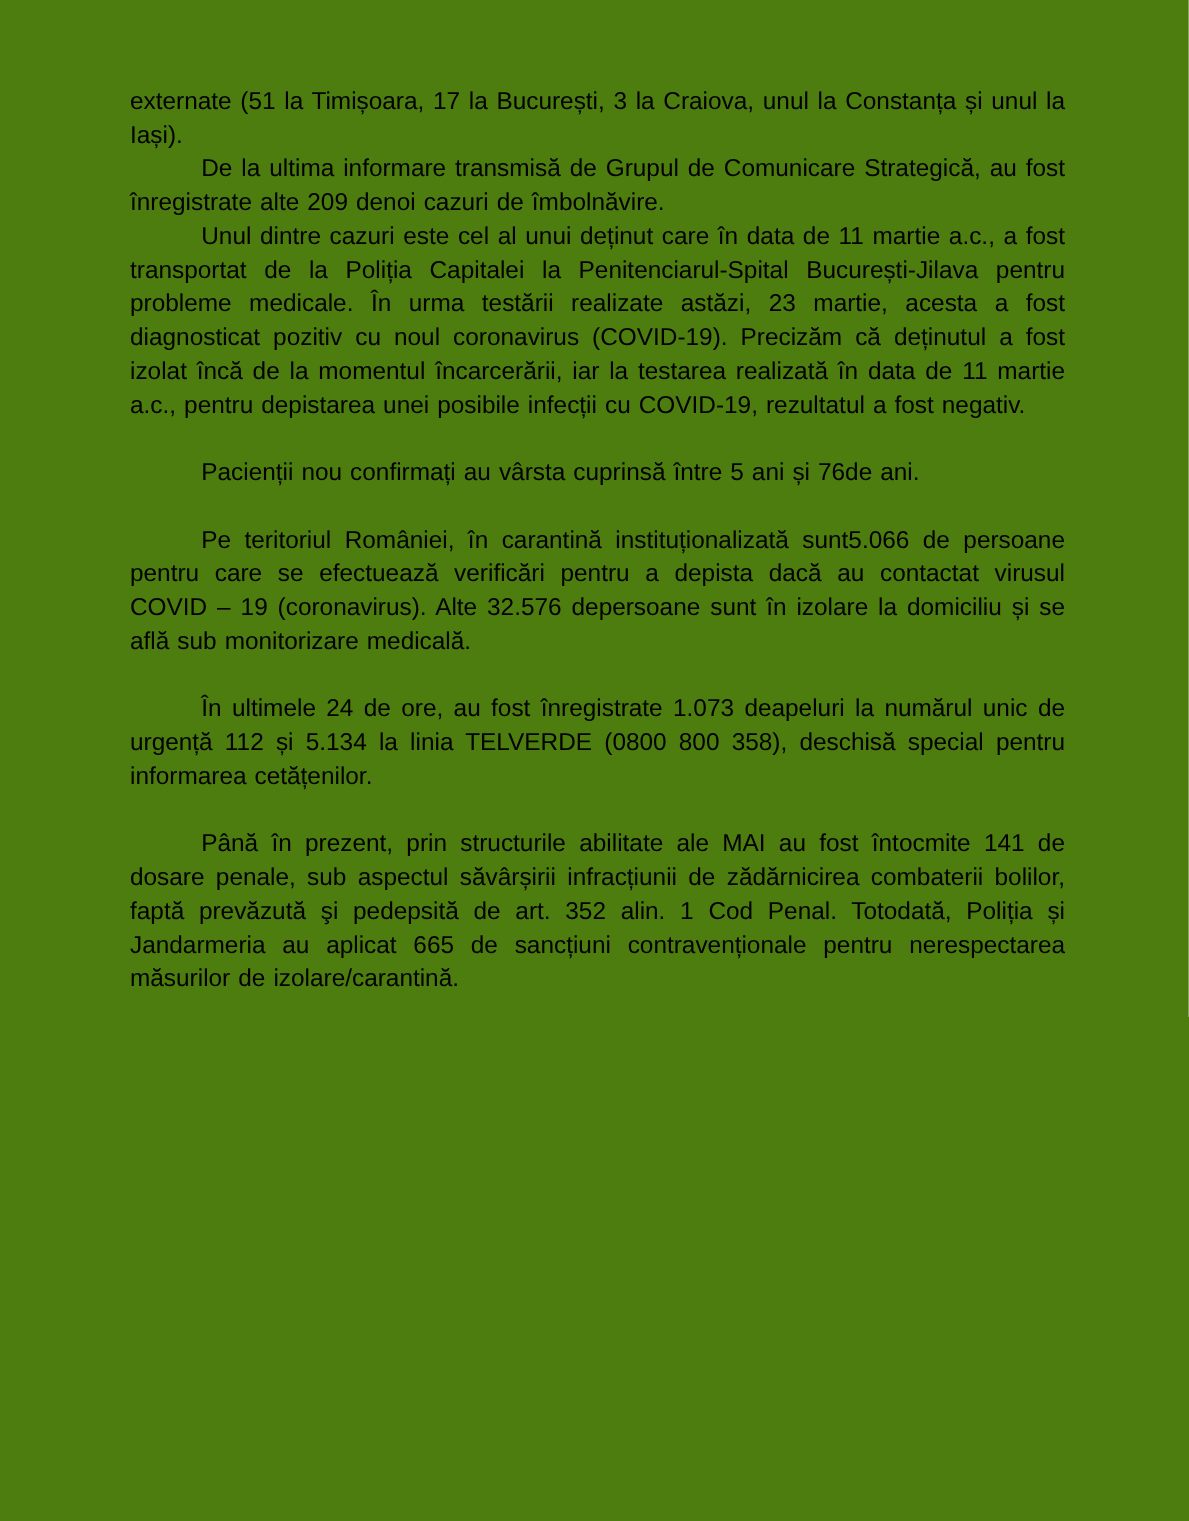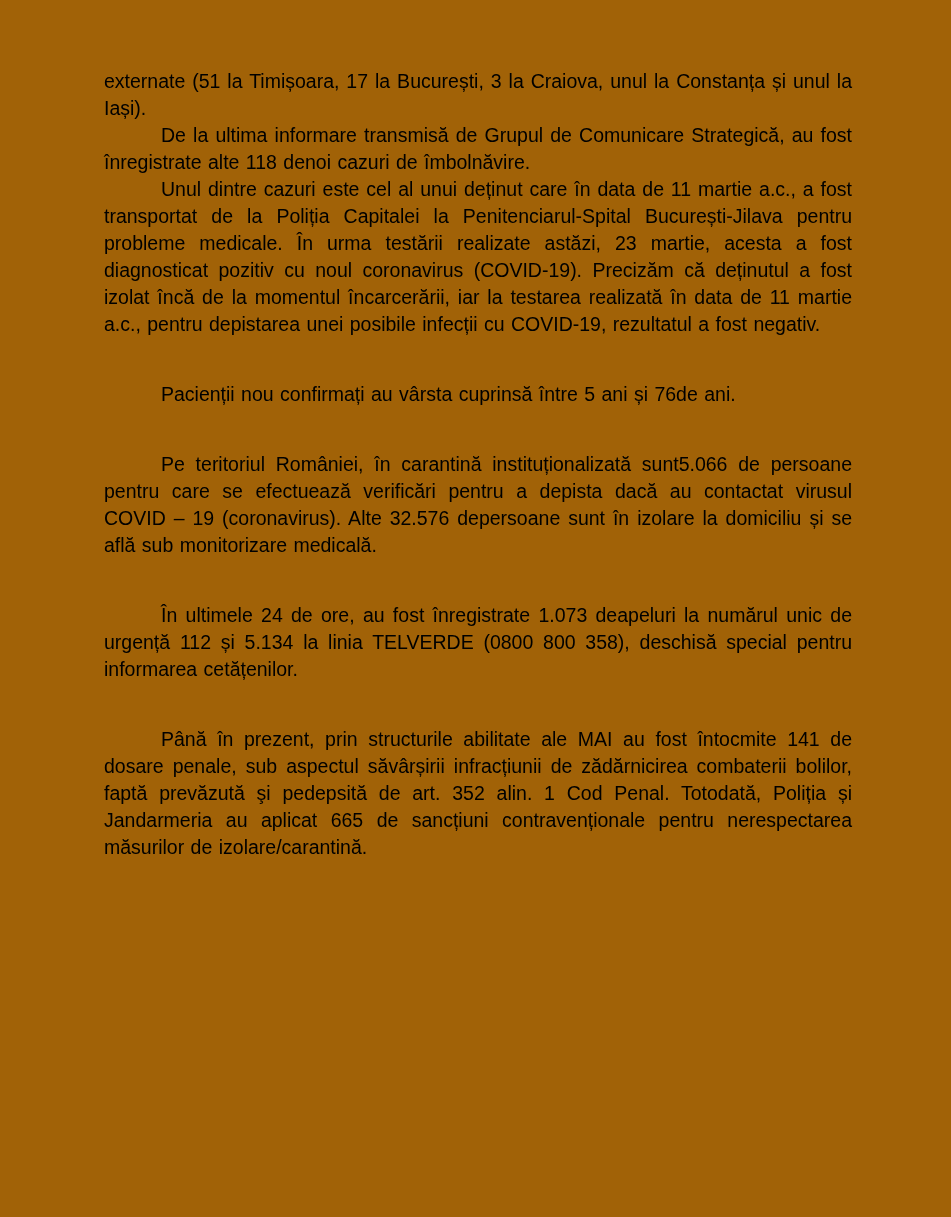--- a/index.html
+++ b/index.html
@@ -10,49 +10,49 @@
   body {
     width: 951px;
     height: 1217px;
     overflow: hidden;
   }
   .page {
     box-sizing: border-box;
     width: 951px;
     height: 1217px;
     padding: 68px 99px 0 104px;
-    background: #a16207;
+    background: #4d7c0f;
     color: #000000;
     font-family: "Liberation Sans", "DejaVu Sans", sans-serif;
     font-size: 19.5px;
     line-height: 27px;
   }
   .page p {
     margin: 0;
     text-align: justify;
     text-align-last: left;
     word-spacing: 1px;
   }
   .page p.indent {
     text-indent: 57px;
   }
   .page p.gap {
-    margin-top: 43px;
+    margin-top: 27px;
   }
   .em {
   }
 </style>
 </head>
 <body>
 
 <div class="page">
   <p class="plain">externate (51 la Timișoara, 17 la București, 3 la Craiova, unul la Constanța și unul la Iași).</p>
 
 
-  <p class="indent">De la ultima informare transmisă de Grupul de Comunicare Strategică, au fost înregistrate alte 118 denoi cazuri de îmbolnăvire.</p>
+  <p class="indent">De la ultima informare transmisă de Grupul de Comunicare Strategică, au fost înregistrate alte 209 denoi cazuri de îmbolnăvire.</p>
 
   <p class="indent">Unul dintre cazuri este cel al unui deținut care în data de 11 martie a.c., a fost transportat de la Poliția Capitalei la Penitenciarul-Spital București-Jilava pentru probleme medicale. În urma testării realizate astăzi, 23 martie, acesta a fost diagnosticat pozitiv cu noul coronavirus (COVID-19). Precizăm că deținutul a fost izolat încă de la momentul încarcerării, iar la testarea realizată în data de 11 martie a.c., pentru depistarea unei posibile infecții cu COVID-19, rezultatul a fost negativ.</p>
 
   <p class="indent gap">Pacienții nou confirmați au vârsta cuprinsă între 5 ani și 76de ani.</p>
 
 
   <p class="indent gap">Pe teritoriul României, în carantină instituționalizată sunt5.066 de persoane pentru care se efectuează verificări pentru a depista dacă au contactat virusul COVID – 19 (coronavirus). Alte 32.576 depersoane sunt în izolare la domiciliu și se află sub monitorizare medicală.</p>
 
 
   <p class="indent gap">În ultimele 24 de ore, au fost înregistrate 1.073 deapeluri la numărul unic de urgență 112 și 5.134 la linia TELVERDE (0800 800 358), deschisă special pentru informarea cetățenilor.</p>

